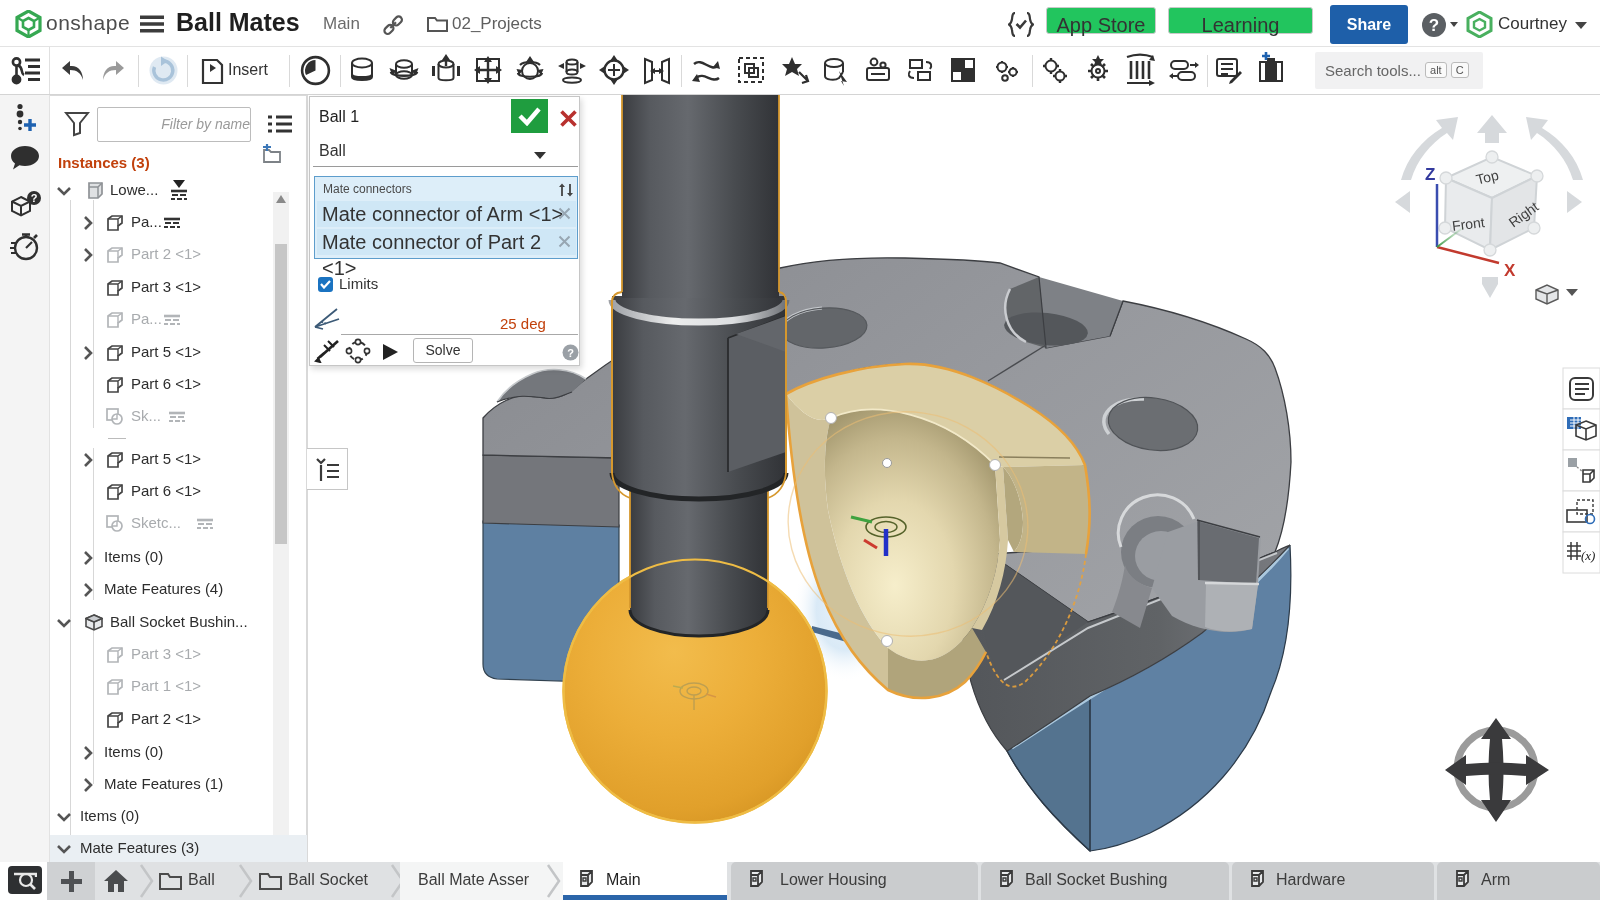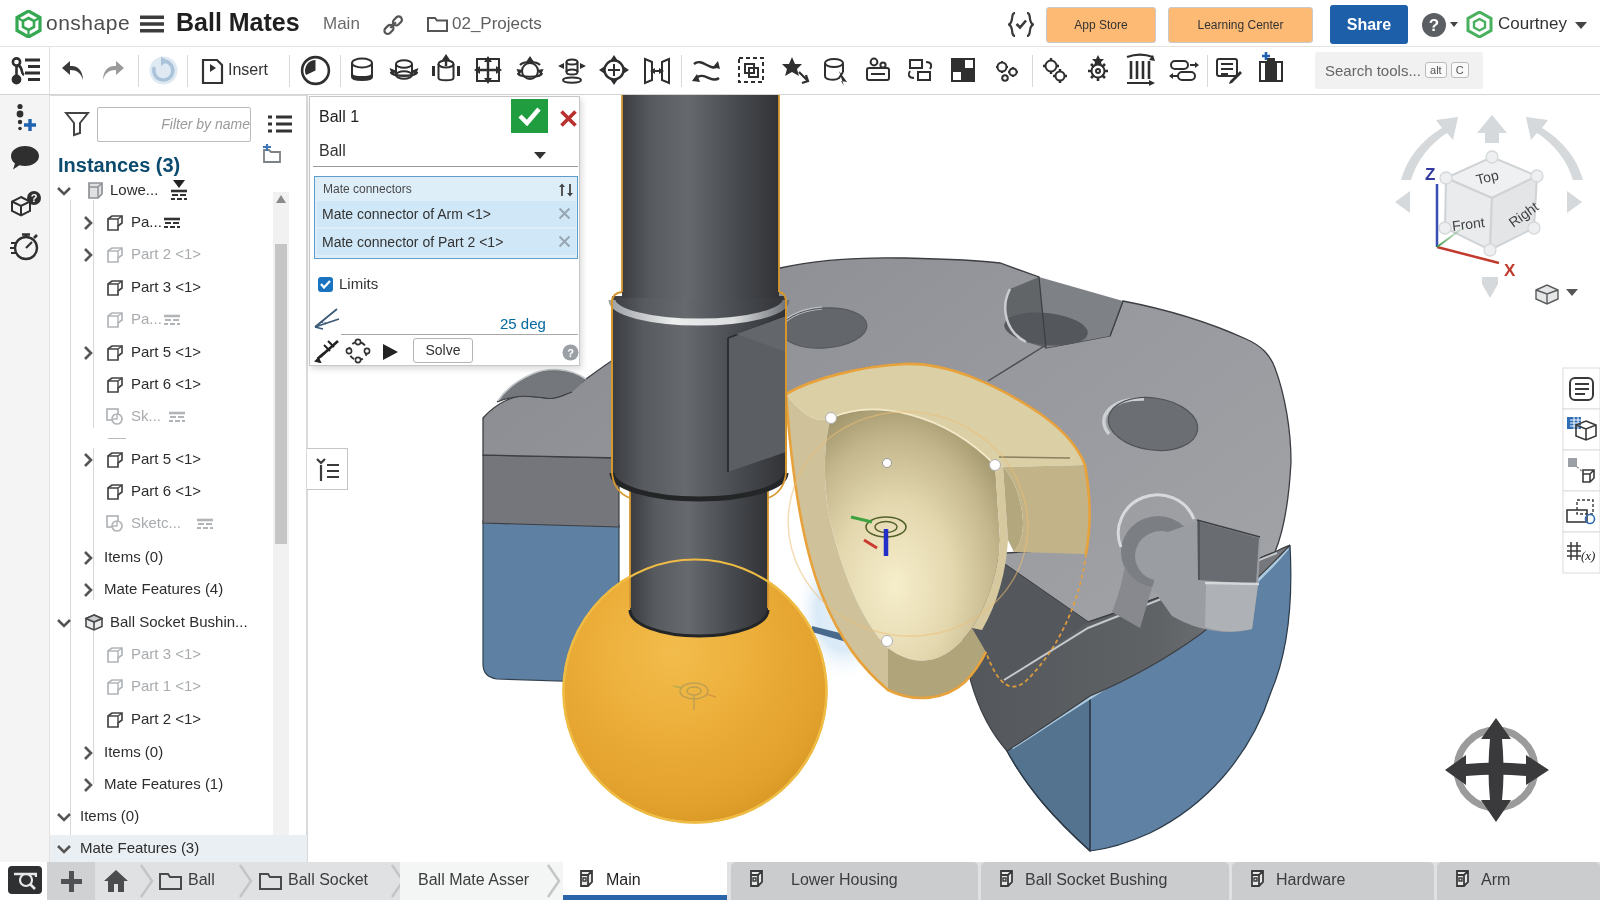--- a/index.html
+++ b/index.html
@@ -8,22 +8,22 @@
   #app { position:relative; width:1600px; height:900px; background:#fff; }
   .abs { position:absolute; }
 
   
   #topbar { position:absolute; left:0; top:0; width:1600px; height:47px; background:#fff;
     border-bottom:1px solid #e3e3e3; }
   #topbar .logo-text { position:absolute; left:46px; top:11px; font-size:21px; color:#4d4d4d; letter-spacing:0.5px; }
   #doc-title { position:absolute; left:176px; top:8px; font-size:25px; font-weight:bold; color:#1f1f1f; }
   #ws-name { position:absolute; left:323px; top:14px; font-size:17px; color:#6b6b6b; }
   #proj-name { position:absolute; left:452px; top:14px; font-size:17px; color:#5f5f5f; }
-  .tb-btn { position:absolute; top:7px; height:36px; border:1px solid #c9c9c9; border-radius:3px;
-    background:#fdba74; color:#333; font-size:12px; text-align:center; line-height:34px; }
+  .tb-btn { position:absolute; top:7px; height:27px; border:1px solid #c9c9c9; border-radius:3px;
+    background:#22c55e; color:#333; font-size:20px; text-align:center; line-height:34px; }
   #share-btn { position:absolute; left:1330px; top:5px; width:78px; height:39px; background:#1e5fa9;
     color:#fff; font-size:16px; font-weight:bold; text-align:center; line-height:39px; border-radius:3px; }
   #username { position:absolute; left:1498px; top:14px; font-size:17px; color:#333; }
 
   
   #toolbar { position:absolute; left:0; top:47px; width:1600px; height:48px; background:#fff;
     border-bottom:1px solid #d4d4d4;padding-left:16px; }
   .tsep { position:absolute; top:8px; width:1px; height:32px; background:#d9d9d9; }
   #insert-label { position:absolute; left:228px; top:14px; font-size:16px; color:#333; }
   #search-tools { position:absolute; left:1315px; top:5px; width:168px; height:37px; background:#f1f1f2;
@@ -33,39 +33,39 @@
 
   
   #sidebar { position:absolute; left:0; top:95px; width:50px; height:767px; background:#f4f4f4;
     border-right:1px solid #e2e2e2; }
 
   
   #panel { position:absolute; left:50px; top:95px; width:257px; height:767px; background:#fff;
     border-right:1px solid #d9d9d9; border-top:1px solid #d9d9d9;text-align:right; }
   #filter-input { position:absolute; left:47px; top:11px; width:154px; height:35px; border:1px solid #bcbcbc;
     border-radius:2px; font-style:italic; color:#9a9a9a; font-size:14px; line-height:33px; padding-left:10px; }
-  #instances-hdr { position:absolute; left:8px; top:58px; font-size:20px; font-weight:bold; color:#0c4a6e; }
+  #instances-hdr { position:absolute; left:8px; top:58px; font-size:15px; font-weight:bold; color:#c2410c; }
   .trow { position:absolute; left:0; width:240px; height:26px; font-size:15px; color:#2d2d2d; }
   .trow .txt { position:absolute; top:3px; }
   .gray { color:#a8abae; }
   #mf3row { position:absolute; left:0; top:739px; width:257px; height:27px; background:#eaeff3; }
 
   
   #dialog { position:absolute; left:309px; top:96px; width:271px; height:270px; background:#fff;
     border:1px solid #c6c6c6; box-shadow:2px 3px 6px rgba(0,0,0,0.15); }
   #dlg-title { position:absolute; left:9px; top:11px; font-size:16px; color:#222; }
   #dlg-ok { position:absolute; left:201px; top:2px; width:37px; height:34px; background:#1f9d3f; }
   #dlg-sel { position:absolute; left:9px; top:45px; font-size:16px; color:#333; }
   #dlg-selline { position:absolute; left:3px; top:69px; width:265px; height:1px; background:#9a9a9a; }
   #mc-box { position:absolute; left:4px; top:79px; width:264px; height:83px; background:#ddeef9;
     border:1px solid #5d9dcc; }
-  .mc-row { position:absolute; left:2px; width:259px; height:26px; background:#cfe7f6; font-size:14px;
+  .mc-row { position:absolute; left:2px; width:259px; height:26px; background:#cfe7f6; font-size:20px;
     color:#333; line-height:26px; padding-left:5px; }
   #limits-lbl { position:absolute; left:29px; top:178px; font-size:15px; color:#333; }
-  #deg-lbl { position:absolute; left:190px; top:218px; font-size:15px; color:#0369a1; }
+  #deg-lbl { position:absolute; left:190px; top:218px; font-size:15px; color:#c2410c; }
   #deg-line { position:absolute; left:31px; top:237px; width:237px; height:1px; background:#a8a8a8; }
   #solve-btn { position:absolute; left:103px; top:241px; width:60px; height:25px; border:1px solid #b5b5b5;
     border-radius:3px; font-size:14px; color:#333; text-align:center; line-height:23px; background:#fff; }
 
   
   #tabbar { position:absolute; left:0; top:862px; width:1600px; height:38px; background:#dfe1e3; }
   #zoomcorner { position:absolute; left:0; top:862px; width:47px; height:38px; background:#fff; }
   .btab { position:absolute; top:0; height:38px; font-size:16px; color:#3c3c3c; }
   .graytab { background:#caccce; border-radius:5px 5px 0 0; }
   .btab .lab { position:absolute; top:9px; }
@@ -933,21 +933,21 @@
           <path d="M6 1 H17 V12 L13 16 H6 Z M6 5 H13 V16 M13 5 L17 1" fill="#e6e8ea" stroke="#3a3a3a" stroke-width="1.8"></path>
           <path d="M8 8 H11 V11 H8 Z" fill="none" stroke="#3a3a3a" stroke-width="1.4"></path>
         </svg>
       <span class="lab" style="left:43px;color:#1f1f1f">Main</span>
     </div>
     <div class="btab graytab" style="left:731px;width:247px">
       <svg class="abs" style="left:14px;top:8px" width="22" height="21" viewBox="0 0 22 21">
           <path d="M6 1 H17 V12 L13 16 H6 Z M6 5 H13 V16 M13 5 L17 1" fill="#e6e8ea" stroke="#3a3a3a" stroke-width="1.8"></path>
           <path d="M8 8 H11 V11 H8 Z" fill="none" stroke="#3a3a3a" stroke-width="1.4"></path>
         </svg>
-      <span class="lab" style="left:60px">Lower Housing</span>
+      <span class="lab" style="left:49px">Lower Housing</span>
     </div>
     <div class="btab graytab" style="left:981px;width:248px">
       <svg class="abs" style="left:14px;top:8px" width="22" height="21" viewBox="0 0 22 21">
           <path d="M6 1 H17 V12 L13 16 H6 Z M6 5 H13 V16 M13 5 L17 1" fill="#e6e8ea" stroke="#3a3a3a" stroke-width="1.8"></path>
           <path d="M8 8 H11 V11 H8 Z" fill="none" stroke="#3a3a3a" stroke-width="1.4"></path>
         </svg>
       <span class="lab" style="left:44px">Ball Socket Bushing</span>
     </div>
     <div class="btab graytab" style="left:1437px;width:163px">
       <svg class="abs" style="left:14px;top:8px" width="22" height="21" viewBox="0 0 22 21">

